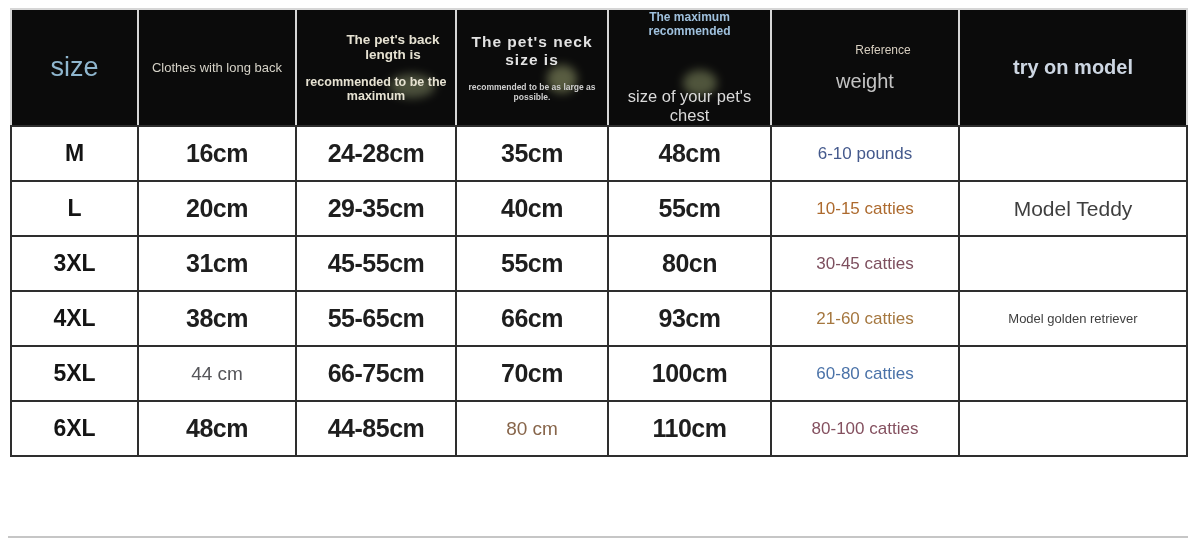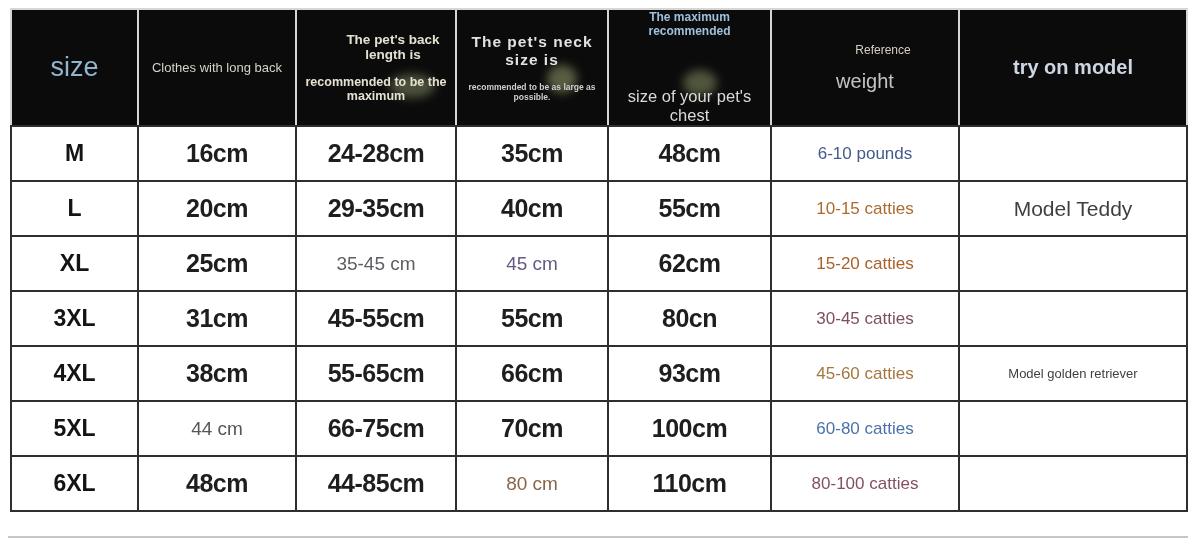--- a/index.html
+++ b/index.html
@@ -166,44 +166,35 @@
         <tr>
           <td class="v-size">L</td>
           <td class="v-bold">20cm</td>
           <td class="v-bold">29-35cm</td>
           <td class="v-bold">40cm</td>
           <td class="v-bold">55cm</td>
           <td class="v-weight" style="color: rgb(173, 106, 46); border-radius: 26px;">10-15 catties</td>
           <td class="v-model">Model Teddy</td>
         </tr>
         <tr>
-          <td class="v-size">XL</td>
-          <td class="v-bold">25cm</td>
-          <td class="v-regular" style="color: rgb(95, 95, 99);">35-45 cm</td>
-          <td class="v-regular" style="color: rgb(101, 90, 133);">45 cm</td>
-          <td class="v-bold">62cm</td>
-          <td class="v-weight" style="color: rgb(168, 98, 42);">15-20 catties</td>
-          <td class="v-model"></td>
-        </tr>
-        <tr>
           <td class="v-size">3XL</td>
           <td class="v-bold">31cm</td>
           <td class="v-bold">45-55cm</td>
           <td class="v-bold">55cm</td>
           <td class="v-bold">80cn</td>
           <td class="v-weight" style="color: rgb(125, 79, 94);">30-45 catties</td>
           <td class="v-model"></td>
         </tr>
         <tr>
           <td class="v-size">4XL</td>
           <td class="v-bold">38cm</td>
           <td class="v-bold">55-65cm</td>
           <td class="v-bold">66cm</td>
           <td class="v-bold">93cm</td>
-          <td class="v-weight" style="color: rgb(165, 119, 63);">45-60 catties</td>
+          <td class="v-weight" style="color: rgb(165, 119, 63);">21-60 catties</td>
           <td class="v-model-small">Model golden retriever</td>
         </tr>
         <tr>
           <td class="v-size">5XL</td>
           <td class="v-regular" style="color: rgb(86, 86, 90);">44 cm</td>
           <td class="v-bold">66-75cm</td>
           <td class="v-bold">70cm</td>
           <td class="v-bold">100cm</td>
           <td class="v-weight" style="color: rgb(74, 114, 168);">60-80 catties</td>
           <td class="v-model"></td>

